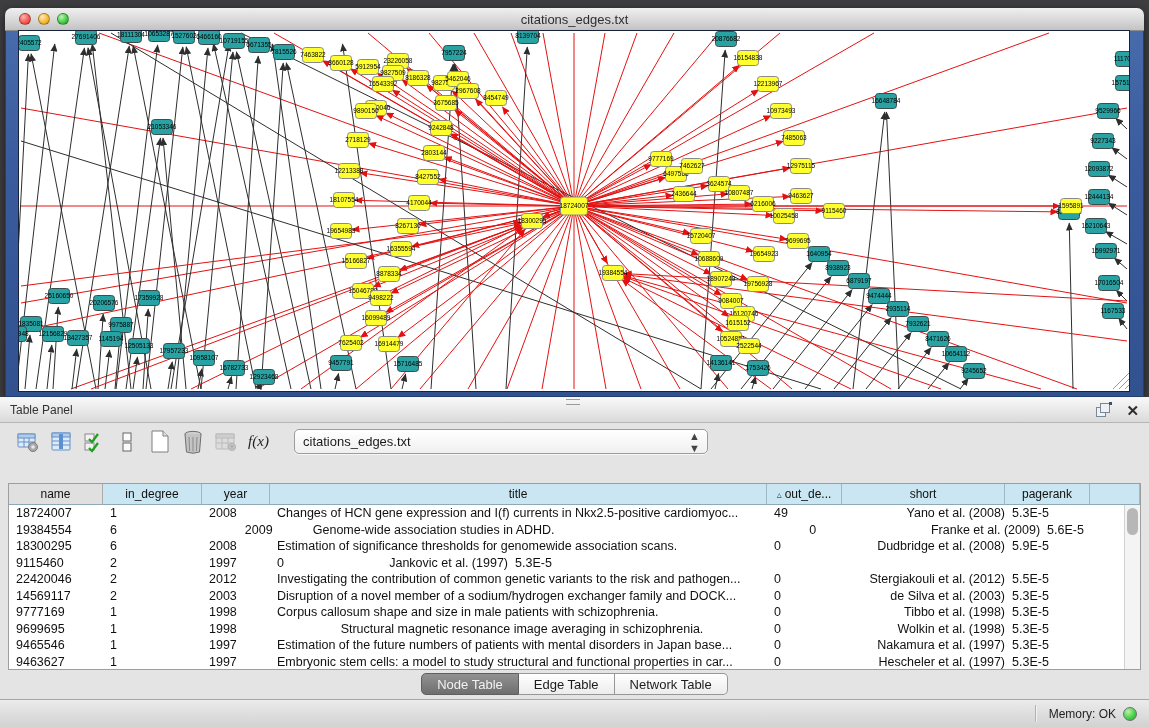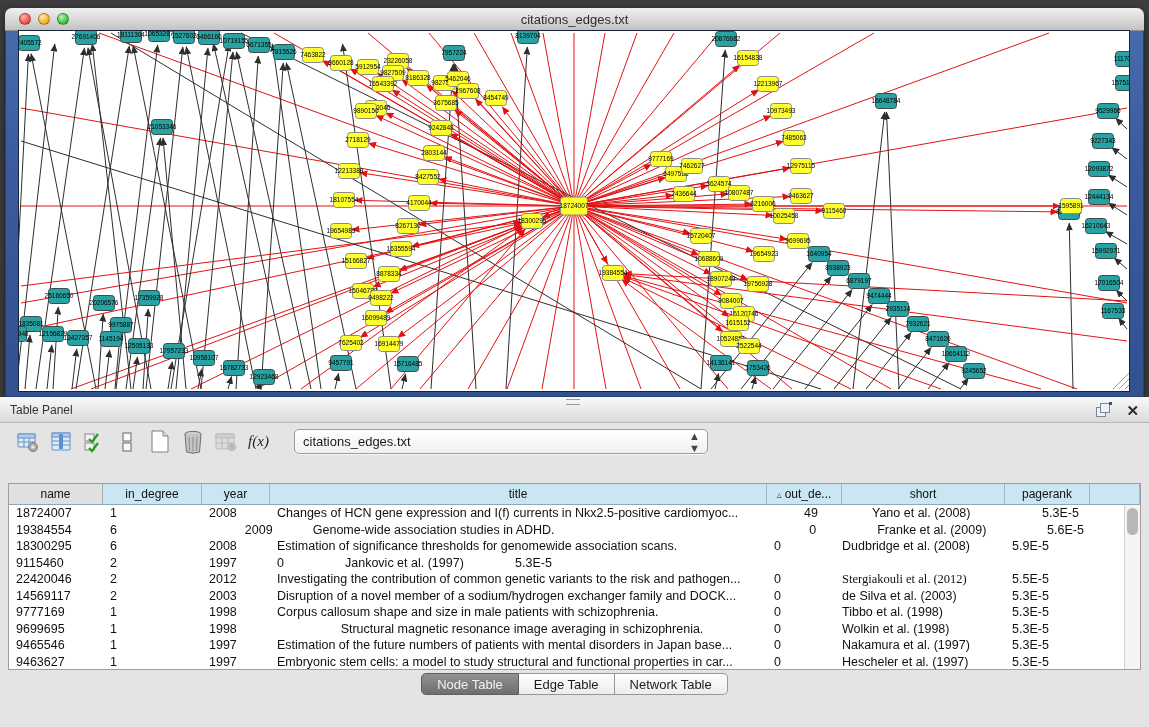--- a/index.html
+++ b/index.html
@@ -70,21 +70,21 @@
     display:flex;align-items:center;justify-content:center;white-space:nowrap;overflow:hidden;
   }
   .th.name-col{background:#e0e0e0;border-right:1px solid #ababab;}
   .sort-glyph{color:#2b6a8e;font-size:10px;margin-right:3px;}
   .tbody{position:absolute;left:0;right:15px;top:21px;bottom:0;}
   .tr{display:flex;height:16.5px;align-items:center;}
   .td{
     box-sizing:border-box;font-size:12.5px;color:#111;padding:0 0 0 7px;
     white-space:nowrap;overflow:hidden;
   }
-  .td.center{text-align:left;padding:0;}
+  .td.center{text-align:right;padding:0;}
   .vscroll{
     position:absolute;right:0;top:21px;bottom:0;width:15px;
     background:#f4f4f4;border-left:1px solid #d2d2d2;
   }
   .vthumb{position:absolute;left:2px;right:2px;top:3px;height:27px;background:#b7b7b7;border-radius:6px;}
   .tabbar{position:absolute;left:0;right:0;top:276px;display:flex;justify-content:center;}
   .seg{
     height:22px;box-sizing:border-box;border:1px solid #979797;border-left:none;
     background:linear-gradient(#ffffff,#ececec);display:flex;align-items:center;
     padding:0 15px;font-size:13px;color:#1c1c1c;
@@ -650,21 +650,21 @@
           <span>pagerank</span>
         </div>
         <div class="th" style="flex: 1 1 0%;"></div>
       </div>
     <div class="tbody" id="tbody">
         <div class="tr">
           <div class="td" style="width: 94px;">18724007</div>
           <div class="td" style="width: 99px;">1</div>
           <div class="td" style="width: 68px;">2008</div>
           <div class="td" style="width: 497px;">Changes of HCN gene expression and I(f) currents in Nkx2.5-positive cardiomyoc...</div>
-          <div class="td" style="width: 75px; margin-left: 30px;">49</div>
+          <div class="td" style="width: 75px;">49</div>
           <div class="td center" style="width: 163px;">Yano et al. (2008)</div>
           <div class="td" style="width: 85px;">5.3E-5</div>
         </div>
         <div class="tr">
           <div class="td" style="width: 94px;">19384554</div>
           <div class="td" style="width: 99px;">6</div>
           <div class="td" style="width: 68px; margin-left: 36px;">2009</div>
           <div class="td" style="width: 497px;">Genome-wide association studies in ADHD.</div>
           <div class="td" style="width: 75px;">0</div>
           <div class="td center" style="width: 163px;">Franke et al. (2009)</div>
@@ -686,21 +686,21 @@
           <div class="td" style="width: 75px;">0</div>
           <div class="td center" style="width: 163px;">Jankovic et al. (1997)</div>
           <div class="td" style="width: 85px;">5.3E-5</div>
         </div>
         <div class="tr">
           <div class="td" style="width: 94px;">22420046</div>
           <div class="td" style="width: 99px;">2</div>
           <div class="td" style="width: 68px;">2012</div>
           <div class="td" style="width: 497px;">Investigating the contribution of common genetic variants to the risk and pathogen...</div>
           <div class="td" style="width: 75px;">0</div>
-          <div class="td center" style="width: 163px; font-family: Liberation Serif, serif;">Stergiakouli et al. (2012)</div>
+          <div class="td center" style="width: 163px;">Stergiakouli et al. (2012)</div>
           <div class="td" style="width: 85px;">5.5E-5</div>
         </div>
         <div class="tr">
           <div class="td" style="width: 94px;">14569117</div>
           <div class="td" style="width: 99px;">2</div>
           <div class="td" style="width: 68px;">2003</div>
           <div class="td" style="width: 497px;">Disruption of a novel member of a sodium/hydrogen exchanger family and DOCK...</div>
           <div class="td" style="width: 75px;">0</div>
           <div class="td center" style="width: 163px;">de Silva et al. (2003)</div>
           <div class="td" style="width: 85px;">5.3E-5</div>
@@ -746,13 +746,18 @@
       <div class="vthumb"></div>
     </div>
   </div>
 
   <div class="tabbar" id="tabbar">
       <div class="seg active">Node Table</div>
       <div class="seg">Edge Table</div>
       <div class="seg">Network Table</div>
     </div>
 
+  <div class="statusbar">
+    <span class="status-sep"></span>
+    <span>Memory: OK</span>
+    <span class="mem-dot"></span>
+  </div>
 </div>
 
 </body></html>

